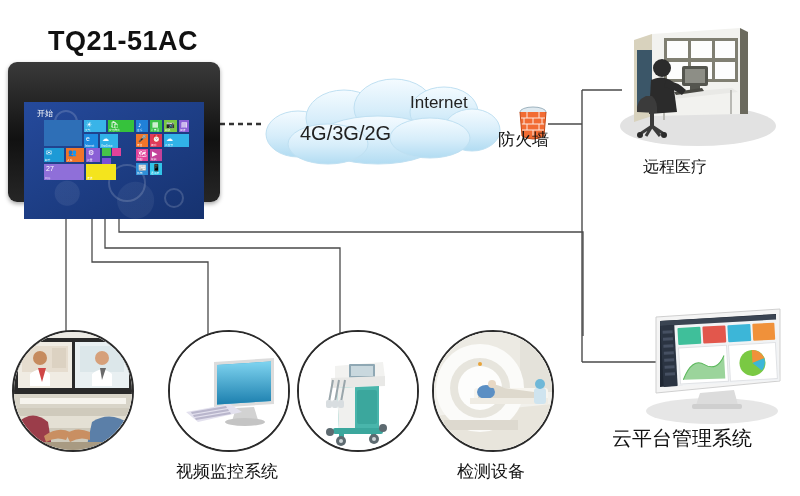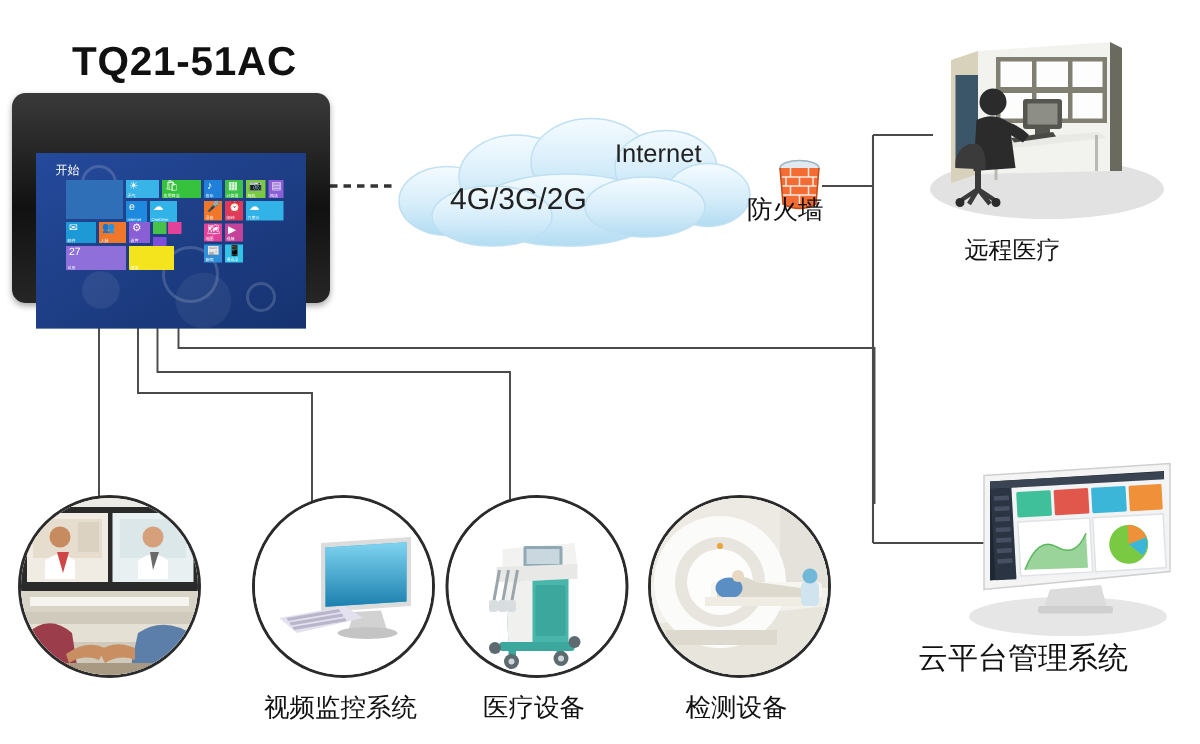--- a/index.html
+++ b/index.html
@@ -364,21 +364,20 @@
       <rect x="40" y="100" width="5" height="8" fill="#3ba79d"></rect>
       <rect x="72" y="98" width="5" height="8" fill="#3ba79d"></rect>
       <circle cx="42" cy="109" r="5" fill="#5d6a70"></circle>
         <circle cx="42" cy="109" r="2" fill="#cfd6d9"></circle>
       <circle cx="75" cy="107" r="5" fill="#5d6a70"></circle>
         <circle cx="75" cy="107" r="2" fill="#cfd6d9"></circle>
       <circle cx="31" cy="100" r="4" fill="#5d6a70"></circle>
       <circle cx="84" cy="96" r="4" fill="#5d6a70"></circle>
     </svg>
   </div>
-  <div class="cap">医疗设备</div>
 </div>
 
 <div class="node" id="node-3">
   <div class="circ">
     <svg width="118" height="118" viewBox="0 0 118 118">
       <rect width="118" height="118" fill="#f2f1ec"></rect>
       <rect x="0" y="0" width="118" height="56" fill="#eceae3"></rect>
       <rect x="86" y="8" width="32" height="52" fill="#e4e2da"></rect>
       <path d="M0,84 L118,72 L118,118 L0,118 Z" fill="#e8e5dc"></path>
       <ellipse cx="46" cy="56" rx="44" ry="44" fill="#fbfbf9"></ellipse>

